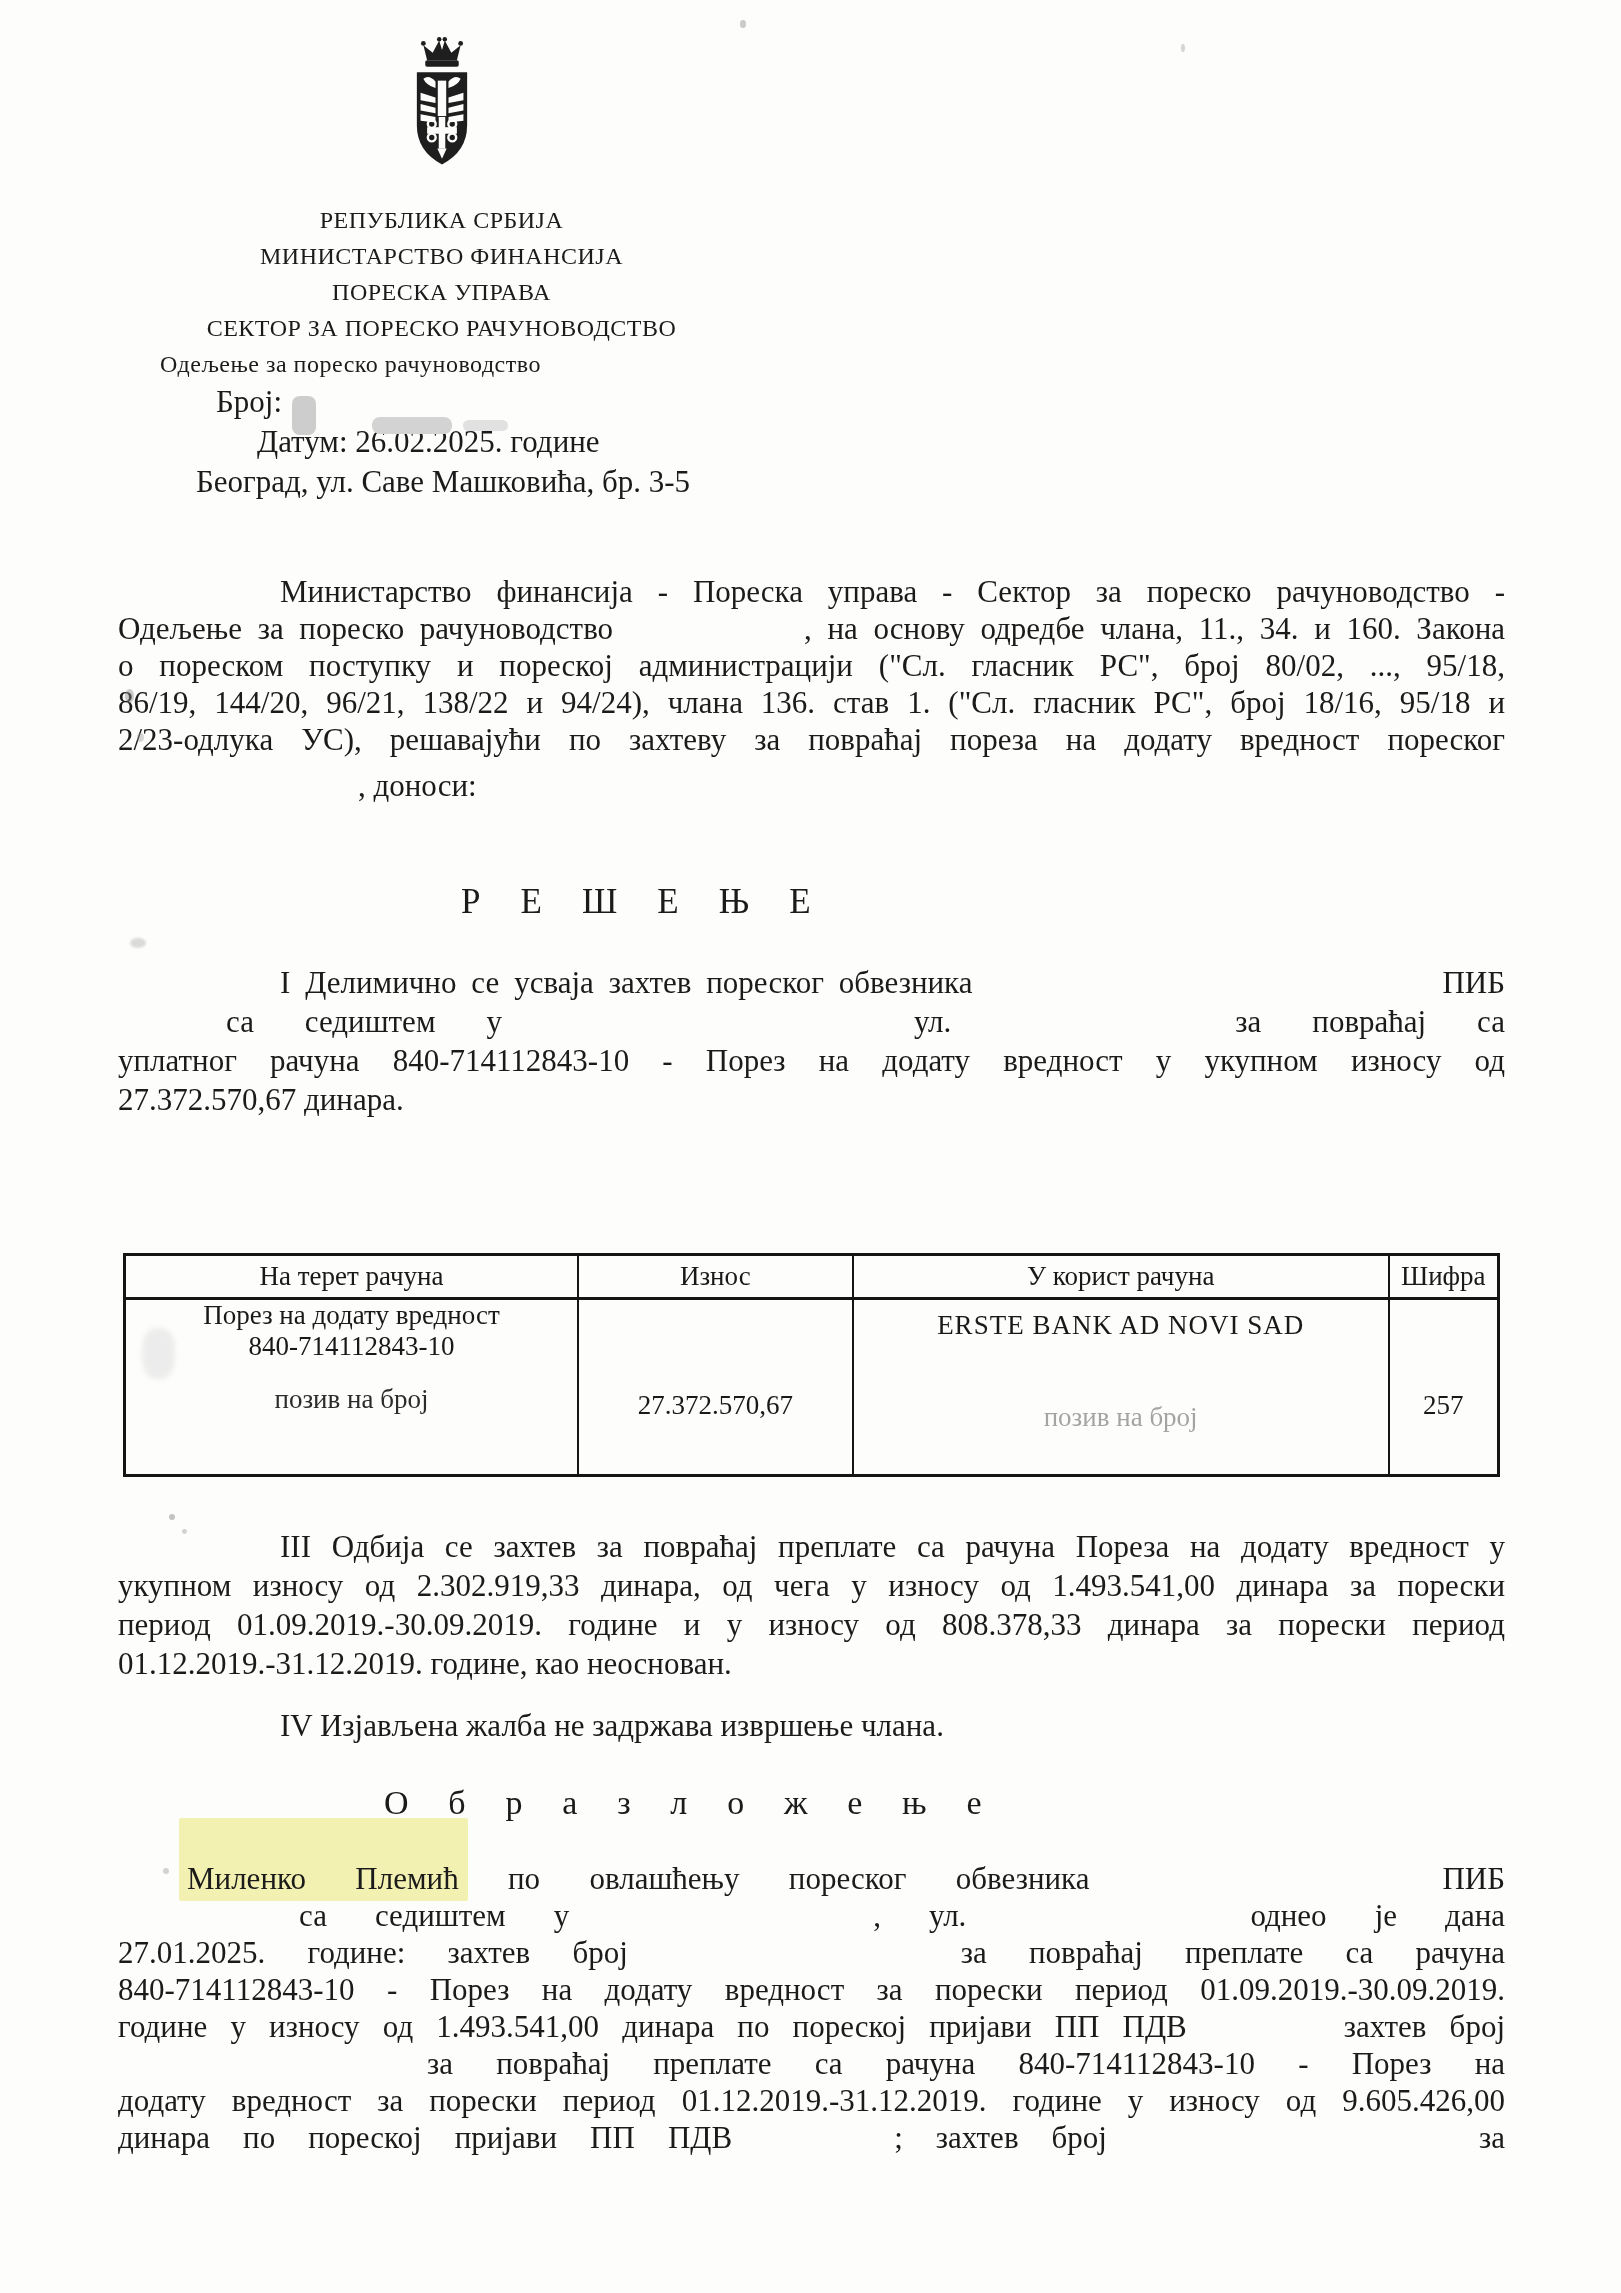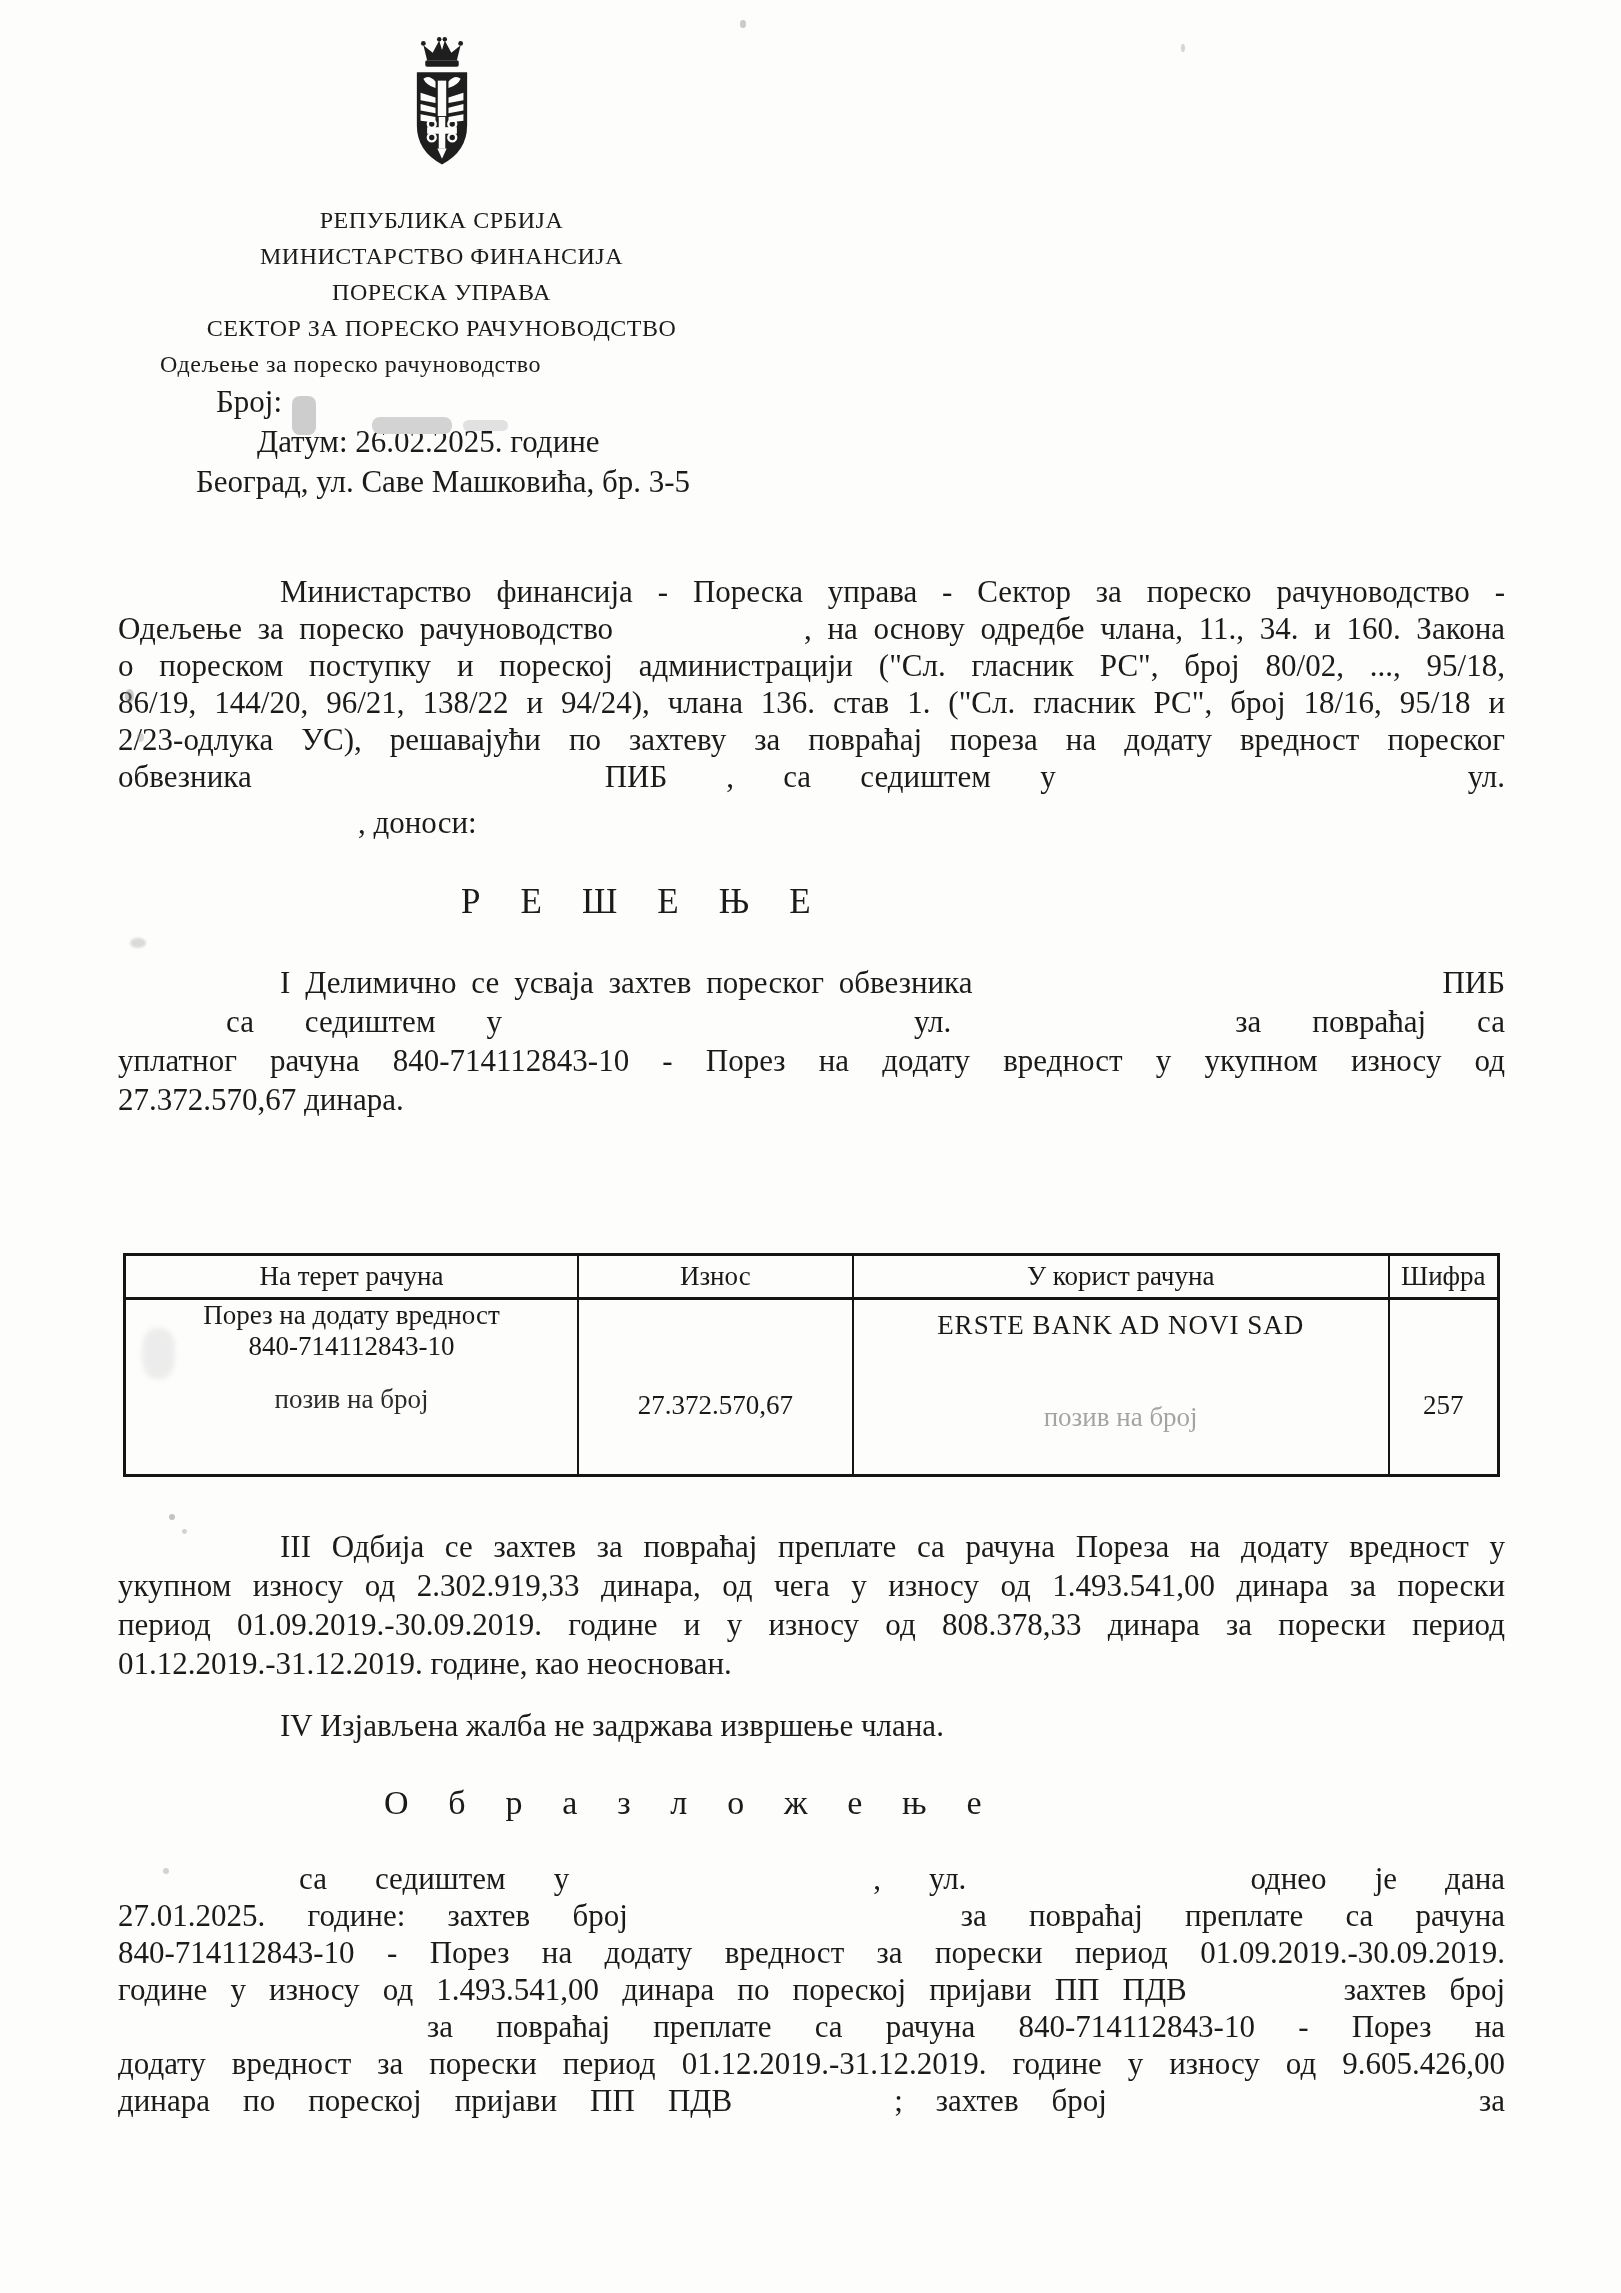--- a/index.html
+++ b/index.html
@@ -111,21 +111,20 @@
   <div class="blob" style="left:292px;top:396px;width:23.5px;height:39px;background:#cdcdcd;"></div>
   <div class="blob" style="left:372px;top:417px;width:80px;height:16.7px;background:#d3d3d3;"></div>
   <div class="blob" style="left:463px;top:420px;width:45px;height:10.8px;background:#e1e1e1;"></div>
 
   <div class="block" style="top:573px;">
     <div class="ln jl"><span class="indent"></span><span>Министарство финансија - Пореска  управа - Сектор за пореско рачуноводство -</span></div>
     <div class="ln jl"><span>Одељење за пореско рачуноводство</span><span class="gap" style="width:191px"></span><span>, на основу одредбе члана, 11., 34. и 160. Закона</span></div>
     <div class="ln jl"><span>о пореском поступку и пореској администрацији ("Сл. гласник РС", број 80/02, ..., 95/18,</span></div>
     <div class="ln jl"><span>86/19, 144/20, 96/21, 138/22 и 94/24), члана 136. став 1. ("Сл. гласник РС", број 18/16, 95/18 и</span></div>
     <div class="ln jl"><span>2/23-одлука УС), решавајући по захтеву за повраћај пореза на додату вредност пореског</span></div>
-    <div class="ln jl"><span>обвезника</span><span class="gap" style="width:353px"></span><span>ПИБ</span><span class="gap" style="width:59px"></span><span>, са седиштем у</span><span class="gap" style="width:412px"></span><span>ул.</span></div>
     <div class="ln" style="margin-top:9px;"><span class="donosi">, доноси:</span></div>
   </div>
 
   <div class="doc-title t-resenje">Р Е Ш Е Њ Е</div>
 
   <div class="block" style="top:963px;line-height:39px;">
     <div class="ln jl"><span class="indent"></span><span>I Делимично се усваја захтев пореског обвезника</span><span class="gap" style="width:470px"></span><span>ПИБ</span></div>
     <div class="ln jl"><span class="lead" style="width:108px"></span><span>са седиштем у</span><span class="gap" style="width:412px"></span><span>ул.</span><span class="gap" style="width:284px"></span><span>за повраћај са</span></div>
     <div class="ln jl"><span>уплатног рачуна 840-714112843-10 - Порез на додату вредност у укупном износу од</span></div>
     <div class="ln"><span>27.372.570,67 динара.</span></div>
@@ -175,20 +174,21 @@
     <div class="ln"><span>01.12.2019.-31.12.2019. године, као неоснован.</span></div>
   </div>
 
   <div class="block" style="top:1707px;">
     <div class="ln"><span class="indent"></span><span>IV Изјављена жалба не задржава извршење члана.</span></div>
   </div>
 
   <div class="doc-title t-obraz">О б р а з л о ж е њ е</div>
 
   <div class="block" style="top:1860px;">
+    <div class="ln jl"><span class="indent-sm"></span><span class="hl">Миленко Племић</span> <span>по овлашћењу пореског обвезника</span><span class="gap" style="width:353px"></span><span>ПИБ</span></div>
     <div class="ln jl"><span class="lead" style="width:181px"></span><span>са седиштем у</span><span class="gap" style="width:304px"></span><span>, ул.</span><span class="gap" style="width:284px"></span><span>однео је дана</span></div>
     <div class="ln jl"><span>27.01.2025. године: захтев број</span><span class="gap" style="width:333px"></span><span>за повраћај преплате са рачуна</span></div>
     <div class="ln jl"><span>840-714112843-10 - Порез на додату вредност за порески период 01.09.2019.-30.09.2019.</span></div>
     <div class="ln jl"><span>године у износу од 1.493.541,00 динара по пореској пријави ПП ПДВ</span><span class="gap" style="width:157px"></span><span>захтев број</span></div>
     <div class="ln jl"><span class="lead" style="width:309px"></span><span>за повраћај преплате са рачуна 840-714112843-10 - Порез на</span></div>
     <div class="ln jl"><span>додату вредност за порески период 01.12.2019.-31.12.2019. године у износу од 9.605.426,00</span></div>
     <div class="ln jl"><span>динара по пореској пријави ПП ПДВ</span><span class="gap" style="width:162px"></span><span>; захтев број</span><span class="gap" style="width:372px"></span><span>за</span></div>
   </div>
 
   <div class="artifact" style="left:740px;top:19.6px;width:5.9px;height:8.8px;background:#a9a9a9;opacity:.6;"></div>

